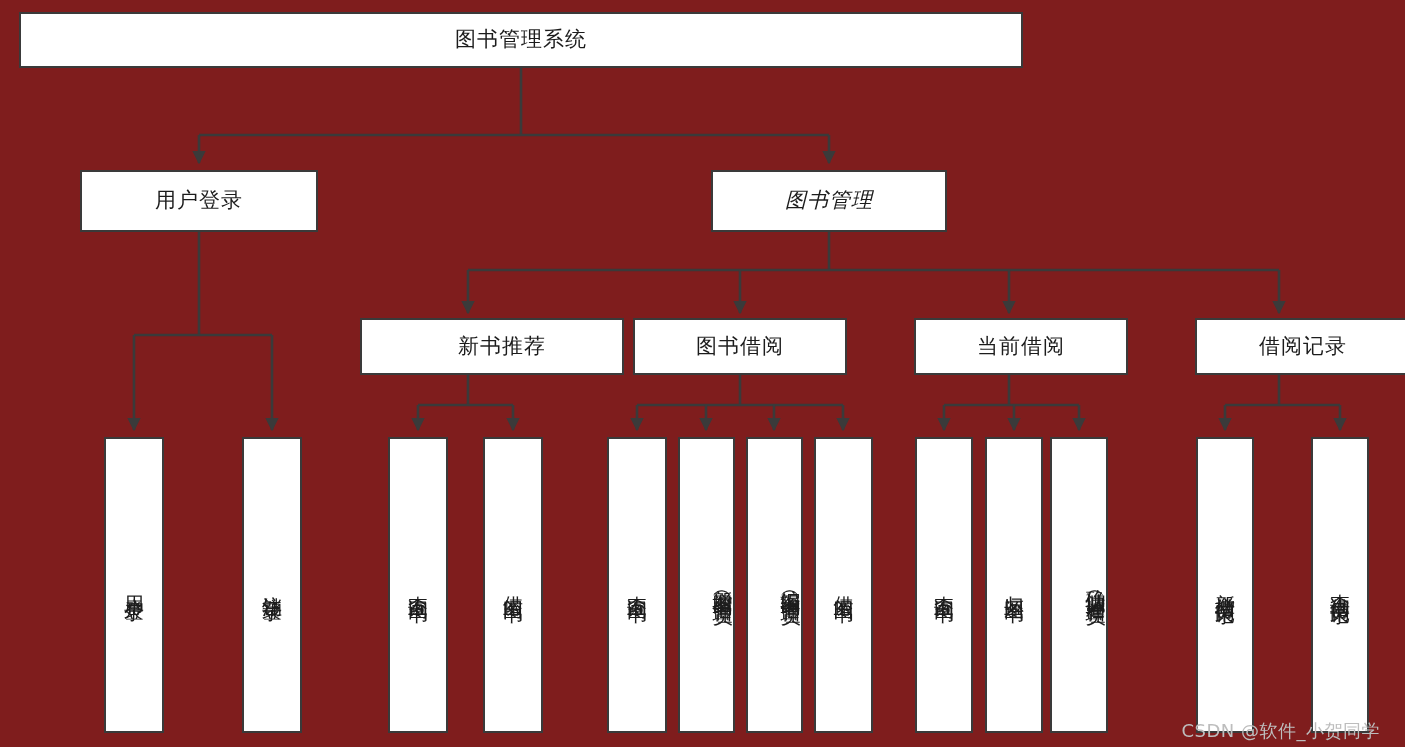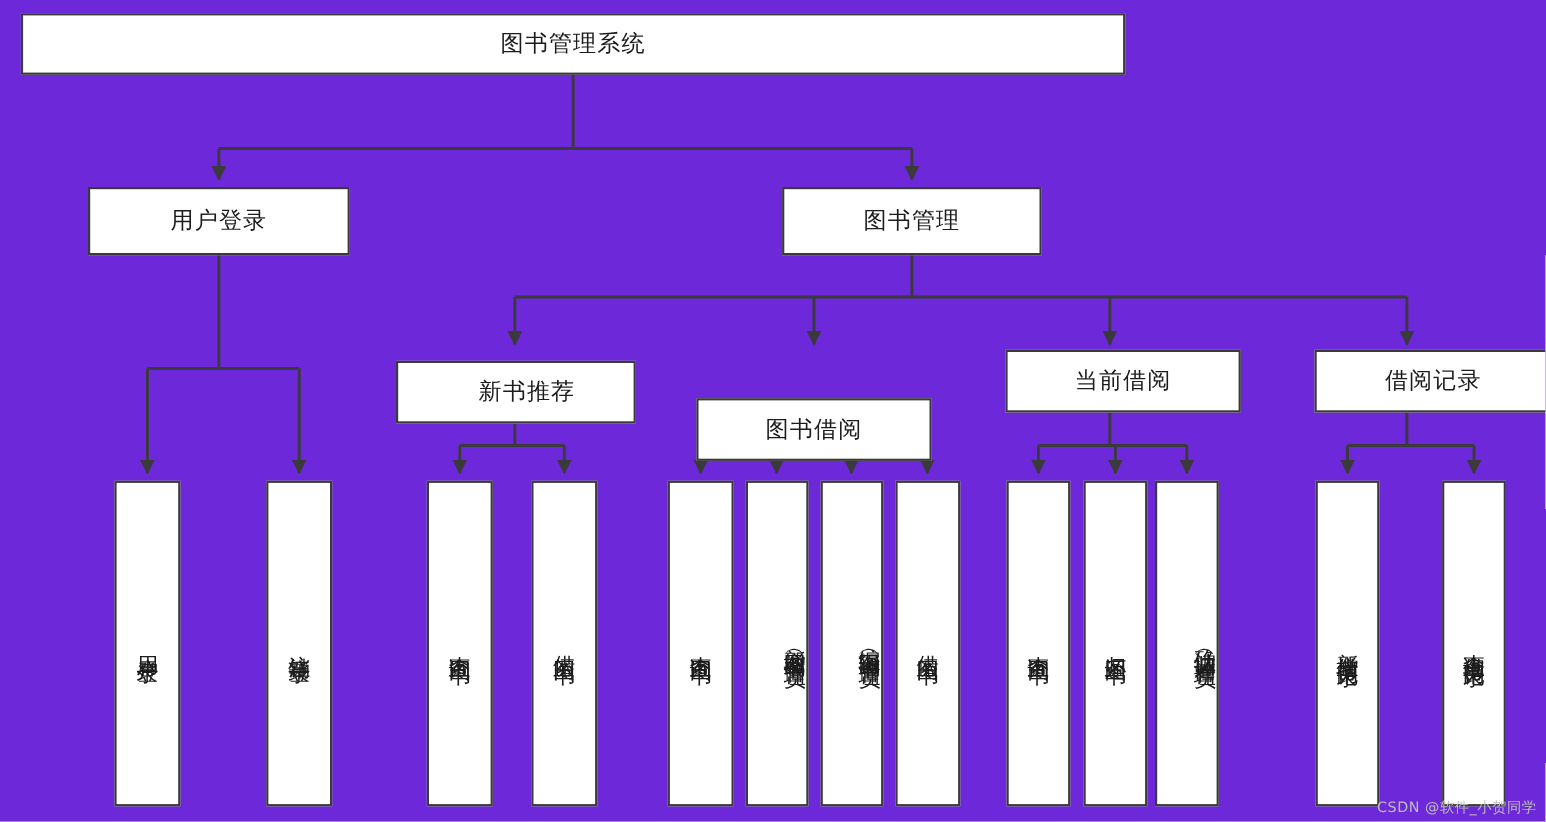--- a/index.html
+++ b/index.html
@@ -8,21 +8,21 @@
     padding: 0;
     background: #ffffff;
   }
   body {
     font-family: "DejaVu Sans", "Liberation Sans", sans-serif;
   }
   #canvas {
     position: relative;
     width: 1405px;
     height: 747px;
-    background: #6d28d9;
+    background: #7f1d1d;
     overflow: hidden;
   }
   #edges {
     position: absolute;
     left: 0;
     top: 0;
     width: 1405px;
     height: 747px;
     pointer-events: none;
   }
@@ -56,23 +56,23 @@
   .node.vert.top-align {
     align-items: flex-start;
   }
   .node.vert .vtext {
     writing-mode: vertical-rl;
     text-orientation: upright;
     white-space: nowrap;
   }
   #watermark {
     position: absolute;
-    right: 8px;
+    right: 25px;
     bottom: 4px;
-    font-size: 13px;
+    font-size: 18px;
     color: #bdbdbd;
     letter-spacing: 0.5px;
     white-space: nowrap;
     font-family: "DejaVu Sans", "Liberation Sans", sans-serif;
   }
 </style>
 </head>
 <body>
 
 <div id="canvas">
@@ -129,28 +129,28 @@
     </g>
   </svg>
 
   <div class="node horiz" style="left:19px; top:12px; width:1004px; height:56px;">
     <span>图书管理系统</span>
   </div>
 
   <div class="node horiz" style="left:80px; top:170px; width:238px; height:62px;">
     <span>用户登录</span>
   </div>
-  <div class="node horiz" style="left:711px; top:170px; width:236px; height:62px;">
+  <div class="node horiz" style="left:711px; top:170px; width:236px; height:62px;font-style:italic;">
     <span>图书管理</span>
   </div>
 
-  <div class="node horiz" style="left:360px; top:328px; width:218px; height:57px;padding-left:20px;">
+  <div class="node horiz" style="left:360px; top:318px; width:264px; height:57px;padding-left:20px;">
     <span>新书推荐</span>
   </div>
-  <div class="node horiz" style="left:633px; top:318px; width:214px; height:57px;margin-top:44px;">
+  <div class="node horiz" style="left:633px; top:318px; width:214px; height:57px;">
     <span>图书借阅</span>
   </div>
   <div class="node horiz" style="left:902px; top:318px; width:214px; height:57px;margin-left:12px;">
     <span>当前借阅</span>
   </div>
   <div class="node horiz" style="left:1171px; top:318px; width:216px; height:57px;margin-left:24px;">
     <span>借阅记录</span>
   </div>
 
   <div class="node vert" style="left:104px; top:437px; width:60px; height:296px; align-items:center;">

